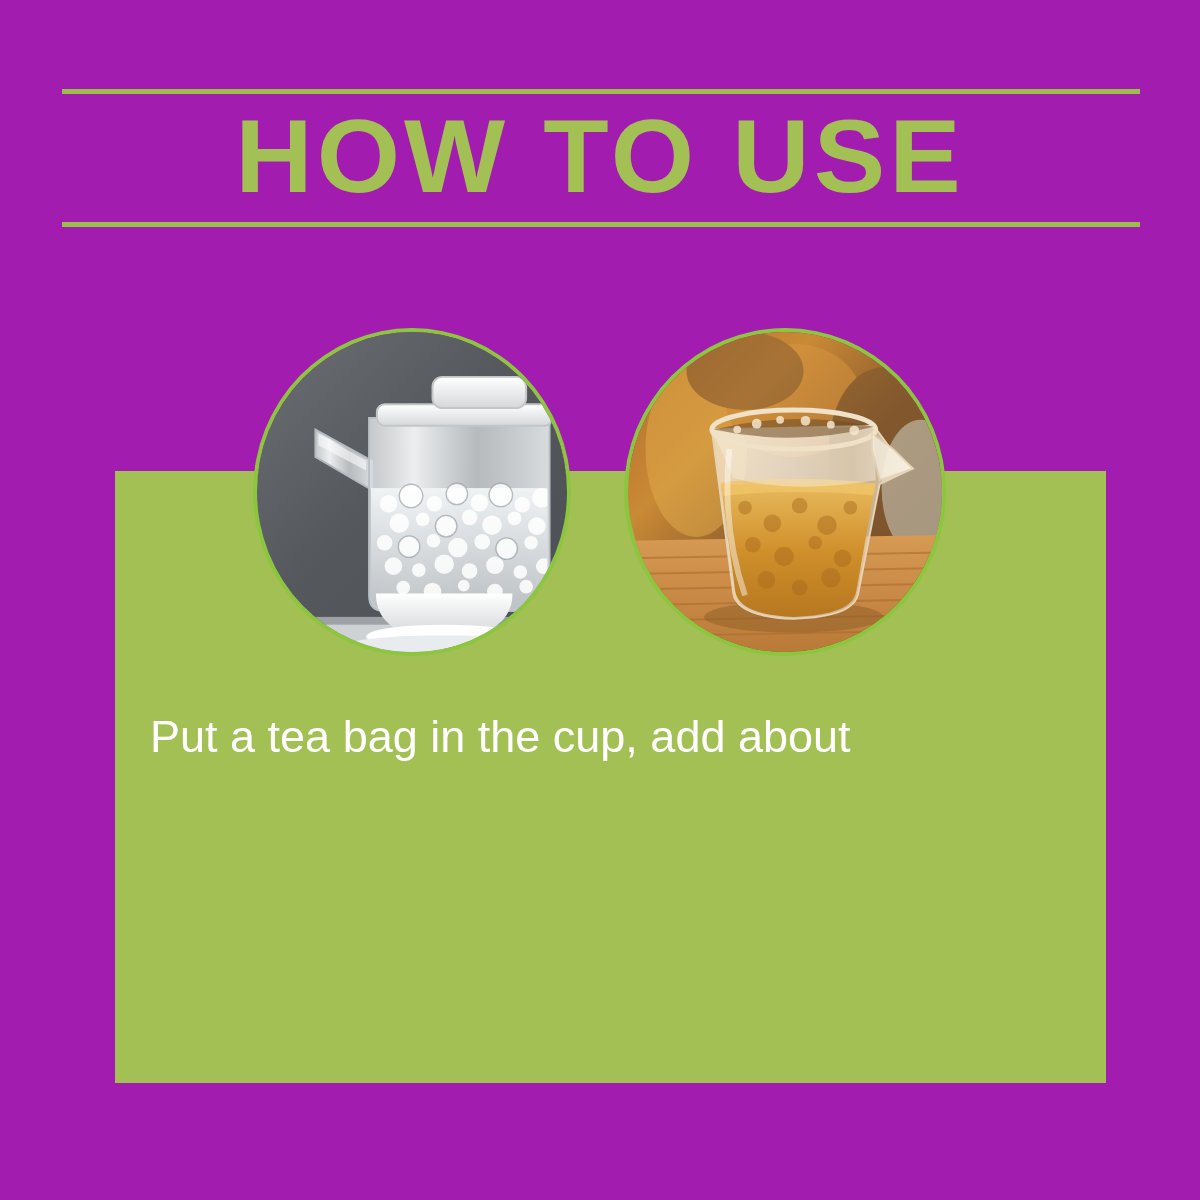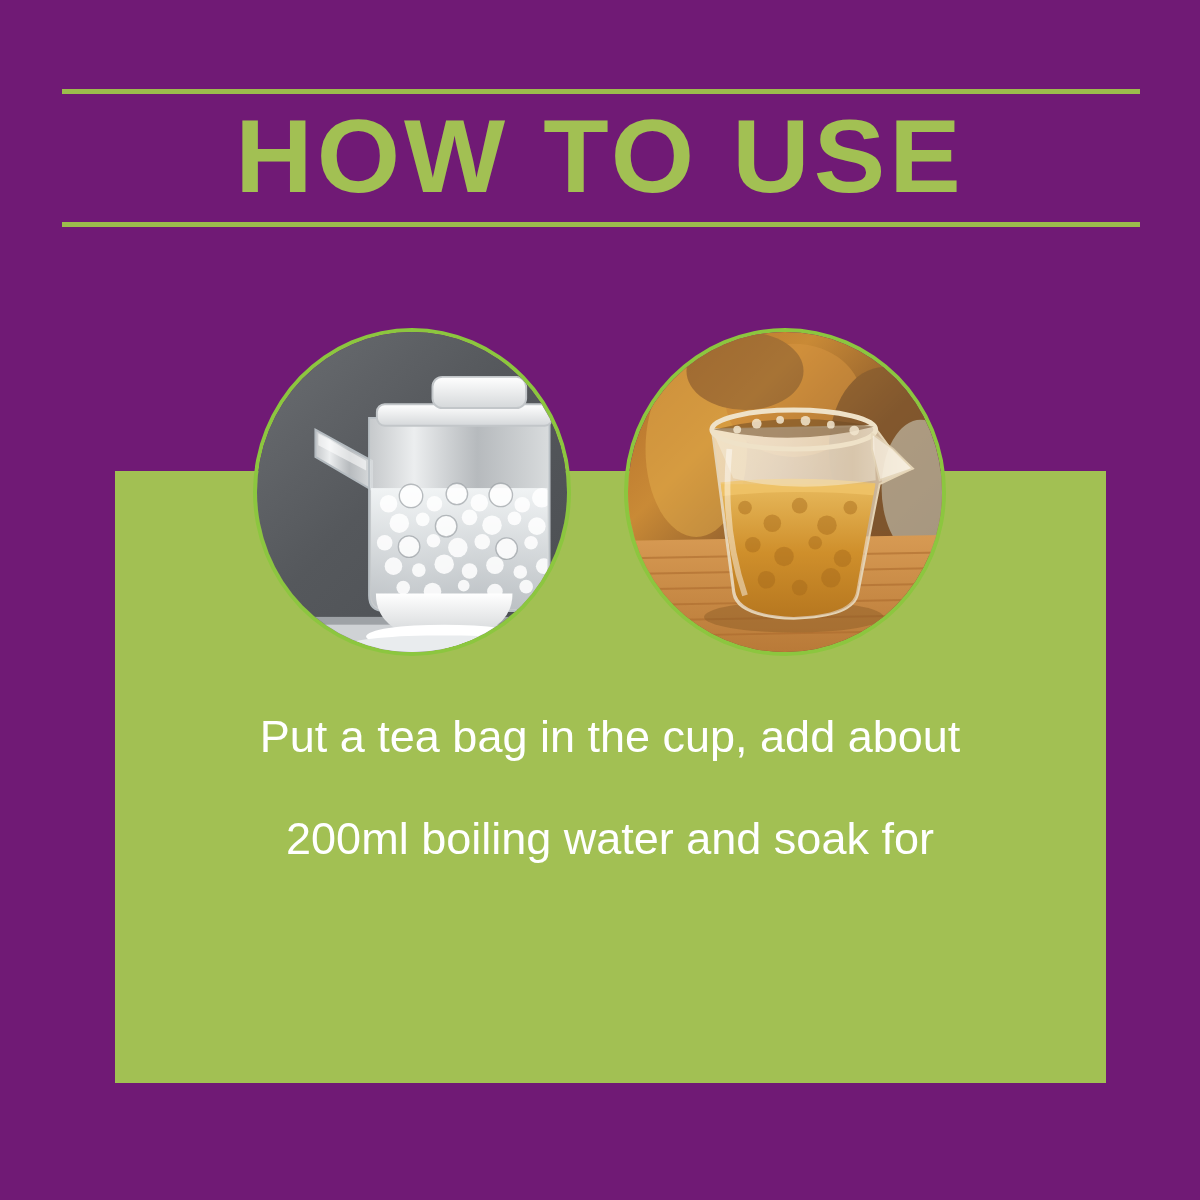--- a/index.html
+++ b/index.html
@@ -10,21 +10,21 @@
     width: 1200px;
     height: 1200px;
     overflow: hidden;
     font-family: "Liberation Sans", sans-serif;
   }
 
   #poster {
     position: relative;
     width: 1200px;
     height: 1200px;
-    background: #701a75;
+    background: #a21caf;
     overflow: hidden;
   }
 
   
   .rule {
     position: absolute;
     left: 62px;
     width: 1078px;
     height: 5px;
     background: #9cbc4c;
@@ -80,21 +80,20 @@
     height: 328px;
   }
   .photo-circle svg { display: block; width: 100%; height: 100%; }
 
   
   #instruction-text {
     position: absolute;
     left: 150px;
     top: 686px;
     width: 920px;
-    text-align: center;
     color: #ffffff;
     font-family: "Liberation Sans", sans-serif;
     font-size: 45px;
     line-height: 102px;
     font-weight: normal;
   }
   #instruction-text .line { display: block; white-space: nowrap; }
 </style>
 </head>
 <body>
@@ -294,16 +293,15 @@
       </g>
 
       <path d="M250 104 L272 120 L292 140 L258 152 L250 120 Z" fill="#fbf4e6" opacity="0.7" stroke="#e6d7ba" stroke-width="2"></path>
 
       <path d="M104 120 Q96 200 120 270" stroke="#ffffff" stroke-width="6" fill="none" opacity="0.45"></path>
     </svg>
   </div>
 
   <div id="instruction-text">
     <span class="line">Put a tea bag in the cup, add about</span>
-    <span class="line">200ml boiling water and soak for</span>
   </div>
 
 </div>
 
 </body></html>

